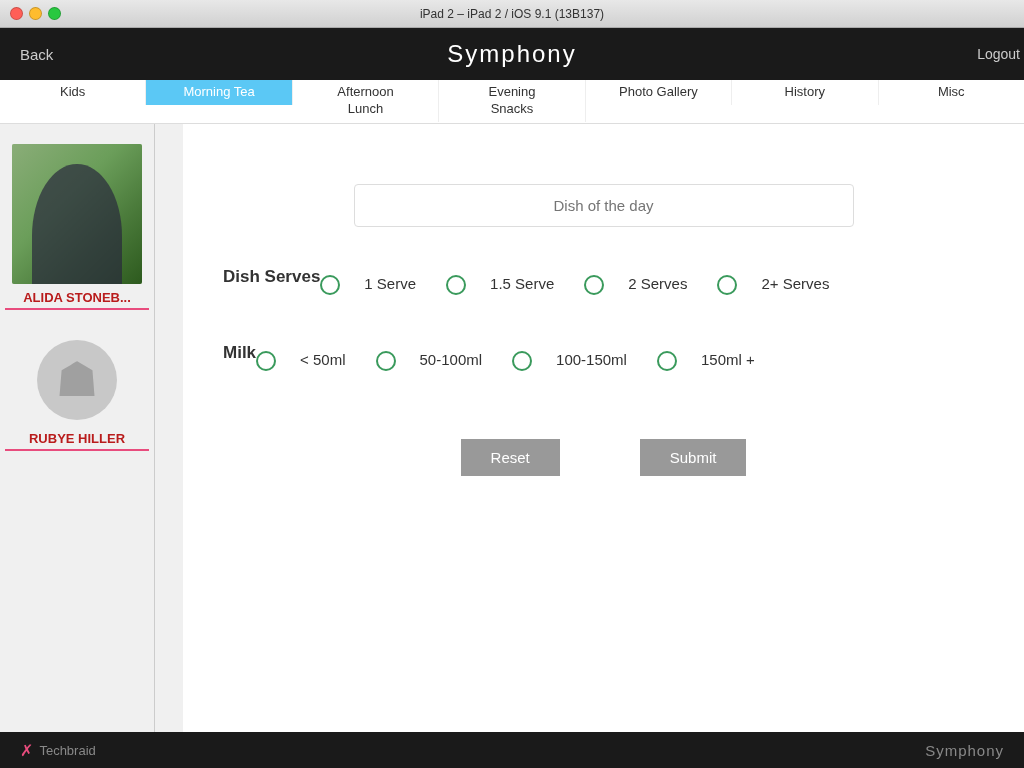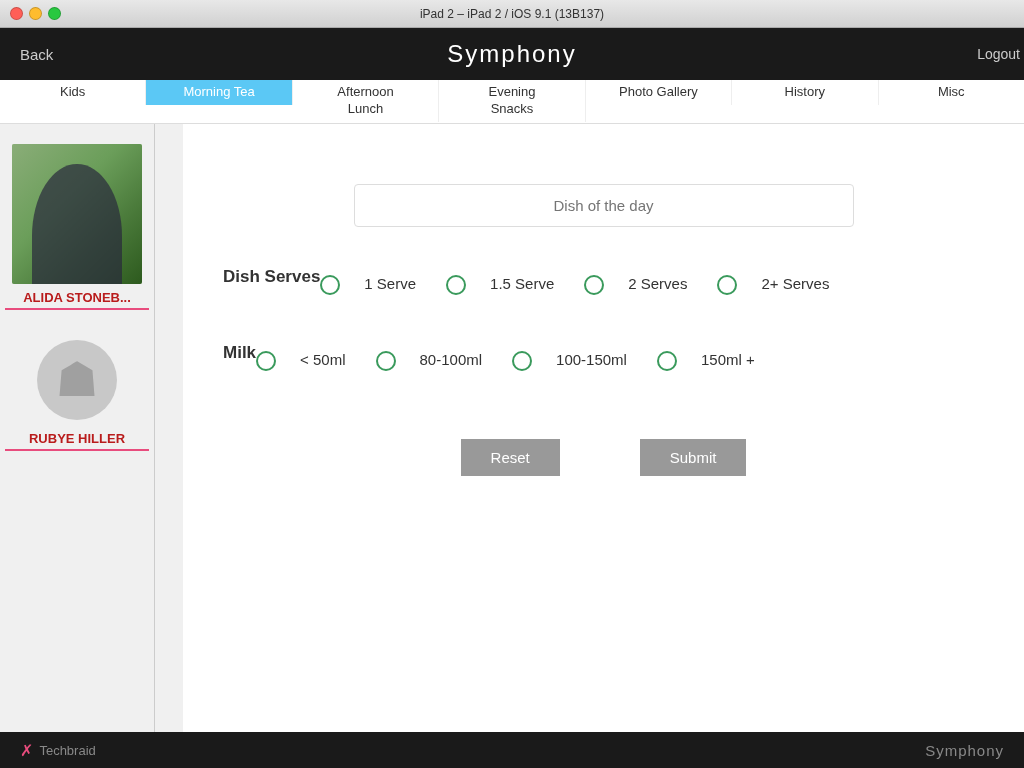--- a/index.html
+++ b/index.html
@@ -389,21 +389,21 @@
 
       <div class="section">
         <div class="section-title">Milk</div>
         <div class="options-row">
           <label class="radio-option">
             <div class="radio-circle"></div>
             <span class="radio-label">&lt; 50ml</span>
           </label>
           <label class="radio-option">
             <div class="radio-circle"></div>
-            <span class="radio-label">80-100ml</span>
+            <span class="radio-label">50-100ml</span>
           </label>
           <label class="radio-option">
             <div class="radio-circle"></div>
             <span class="radio-label">100-150ml</span>
           </label>
           <label class="radio-option">
             <div class="radio-circle"></div>
             <span class="radio-label">150ml +</span>
           </label>
         </div>

